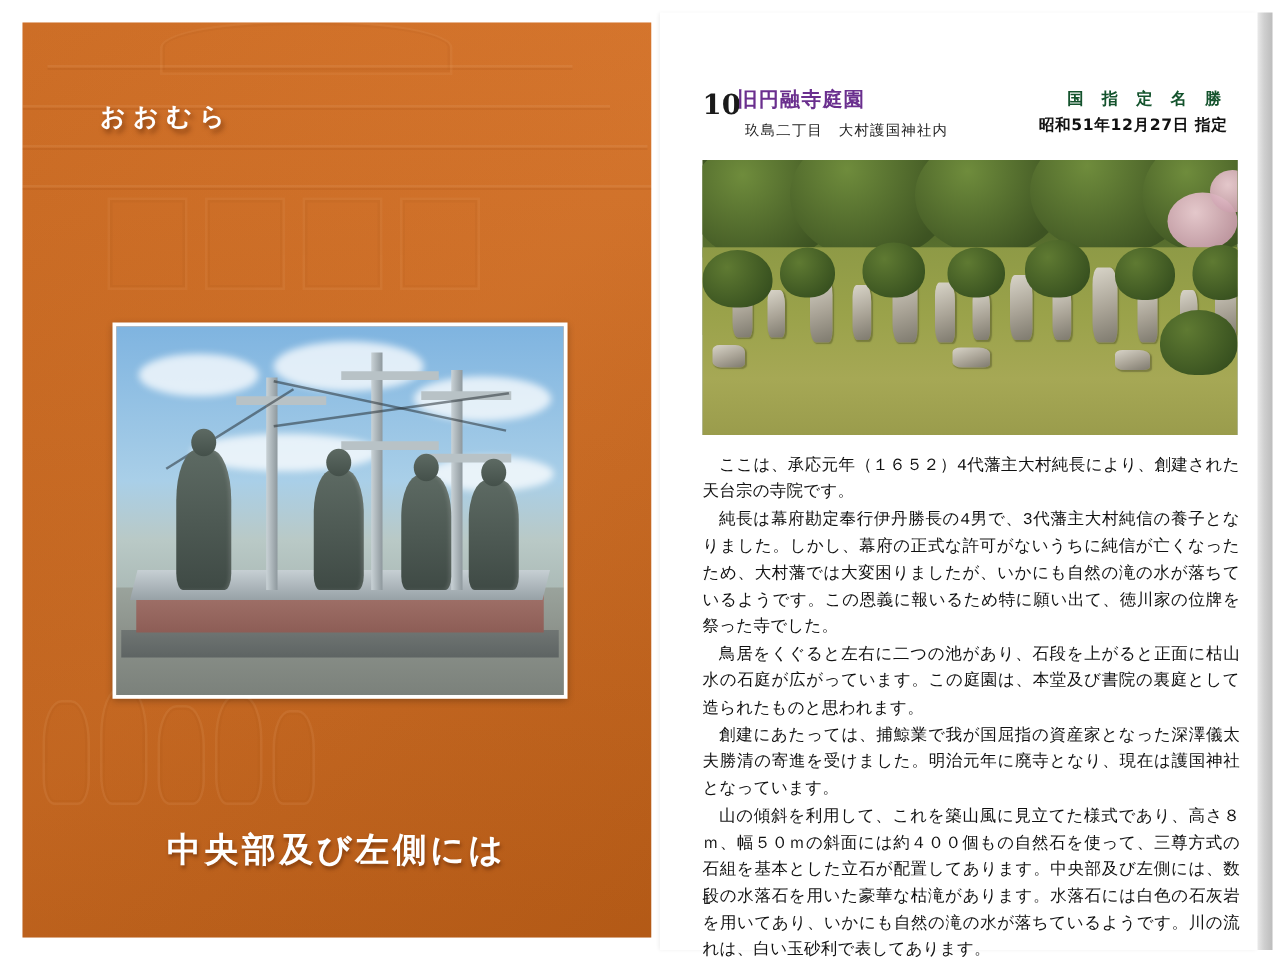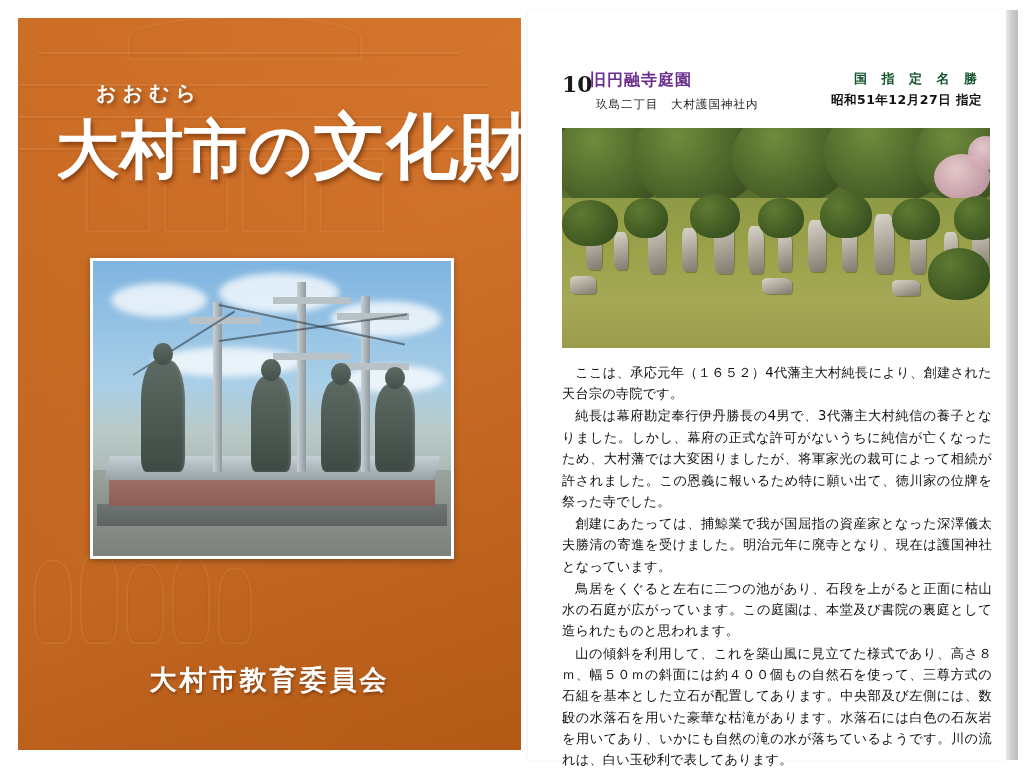--- a/index.html
+++ b/index.html
@@ -77,21 +77,21 @@
     color: #ffffff;
     text-shadow: 2px 3px 4px rgba(80,30,0,0.55);
     white-space: nowrap;
   }
   .cover-title .ruby {
     display: block;
     font-size: 20px;
     letter-spacing: 6px;
     font-weight: bold;
     margin-bottom: 2px;
-    margin-left: 40px;
+    margin-left: 24px;
   }
   .cover-title .main {
     display: block;
     font-size: 63px;
     font-weight: bold;
     letter-spacing: 1px;
     line-height: 1.05;
   }
   .cover-title .main .big {
     font-size: 72px;
@@ -328,20 +328,21 @@
     font-size: 13.2px;
     line-height: 1.62;
     color: #111;
     text-align: justify;
     letter-spacing: 0.2px;
     font-family: "DejaVu Sans", sans-serif;
   }
   .body-text p {
     margin: 0 0 0.05em 0;
     text-indent: 1em;
+    font-family: Liberation Mono, monospace;
   }
   .page-num {
     position: absolute;
     left: 34px;
     bottom: 34px;
     font-size: 11px;
     color: #222;
   }
 </style>
 </head>
@@ -366,23 +367,20 @@
     <div class="relief-figures">
       <div class="fg" style="left:6px;   top:40px; width:34px; height:80px;"></div>
       <div class="fg" style="left:52px;  top:30px; width:34px; height:90px;"></div>
       <div class="fg" style="left:98px;  top:44px; width:34px; height:76px;"></div>
       <div class="fg" style="left:144px; top:36px; width:34px; height:84px;"></div>
       <div class="fg" style="left:190px; top:48px; width:30px; height:72px;"></div>
     </div>
 
     <div class="cover-title">
       <span class="ruby">おおむら</span>
-      <span class="main">
-        <span>大村市の</span><span class="big">文化財</span>
-      </span>
     </div>
 
     <div class="cover-photo">
       <div class="sky-cloud" style="left:18px;  top:22px;  width:96px; height:34px;"></div>
       <div class="sky-cloud" style="left:126px; top:12px;  width:120px; height:40px;"></div>
       <div class="sky-cloud" style="left:238px; top:40px;  width:110px; height:36px;"></div>
       <div class="sky-cloud" style="left:60px;  top:86px;  width:150px; height:30px;"></div>
       <div class="sky-cloud" style="left:250px; top:104px; width:100px; height:28px;"></div>
 
       <div class="ground"></div>
@@ -411,21 +409,21 @@
           <span class="head"></span>
         </div>
       <div class="statue" style="left:228px; width:40px; height:92px;">
           <span class="head"></span>
         </div>
       <div class="statue" style="left:282px; width:40px; height:88px;">
           <span class="head"></span>
         </div>
     </div>
 
-    <div class="cover-issuer">大村市教育委員会</div>
+    <div class="cover-issuer">中央部及び左側には</div>
   </div>
 
   <div class="textpage">
 
     <div class="art-header">
       <span class="art-num">10</span>
       <span class="art-title">旧円融寺庭園</span>
       <span class="art-sub">玖島二丁目　大村護国神社内</span>
       <span class="desig-1">国 指 定 名 勝</span>
       <span class="desig-2">昭和51年12月27日 指定</span>
@@ -466,23 +464,23 @@
       <div class="shrub" style="left:128px; top:66px;  width:50px; height:44px;"></div>
       <div class="shrub" style="left:196px; top:70px;  width:46px; height:40px;"></div>
       <div class="shrub" style="left:258px; top:64px;  width:52px; height:46px;"></div>
       <div class="shrub" style="left:330px; top:70px;  width:48px; height:42px;"></div>
       <div class="shrub" style="left:392px; top:68px;  width:46px; height:44px;"></div>
       <div class="shrub" style="left:366px; top:120px; width:62px; height:52px;"></div>
     </div>
 
     <div class="body-text">
       <p>ここは、承応元年（１６５２）4代藩主大村純長により、創建された天台宗の寺院です。</p>
-      <p>純長は幕府勘定奉行伊丹勝長の4男で、3代藩主大村純信の養子となりました。しかし、幕府の正式な許可がないうちに純信が亡くなったため、大村藩では大変困りましたが、将軍家光の裁可によって相続が許されました。この恩義に報いるため特に願い出て、徳川家の位牌を祭った寺でした。</p>
+      <p>純長は幕府勘定奉行伊丹勝長の4男で、3代藩主大村純信の養子となりました。しかし、幕府の正式な許可がないうちに純信が亡くなったため、大村藩では大変困りましたが、いかにも自然の滝の水が落ちているようです。この恩義に報いるため特に願い出て、徳川家の位牌を祭った寺でした。</p>
+      <p>鳥居をくぐると左右に二つの池があり、石段を上がると正面に枯山水の石庭が広がっています。この庭園は、本堂及び書院の裏庭として造られたものと思われます。</p>
       <p>創建にあたっては、捕鯨業で我が国屈指の資産家となった深澤儀太夫勝清の寄進を受けました。明治元年に廃寺となり、現在は護国神社となっています。</p>
-      <p>鳥居をくぐると左右に二つの池があり、石段を上がると正面に枯山水の石庭が広がっています。この庭園は、本堂及び書院の裏庭として造られたものと思われます。</p>
       <p>山の傾斜を利用して、これを築山風に見立てた様式であり、高さ８ｍ、幅５０ｍの斜面には約４００個もの自然石を使って、三尊方式の石組を基本とした立石が配置してあります。中央部及び左側には、数段の水落石を用いた豪華な枯滝があります。水落石には白色の石灰岩を用いてあり、いかにも自然の滝の水が落ちているようです。川の流れは、白い玉砂利で表してあります。</p>
 
     </div>
 
     <div class="page-num">1</div>
   </div>
 
   <div class="page-edge"></div>
 </div>
 

